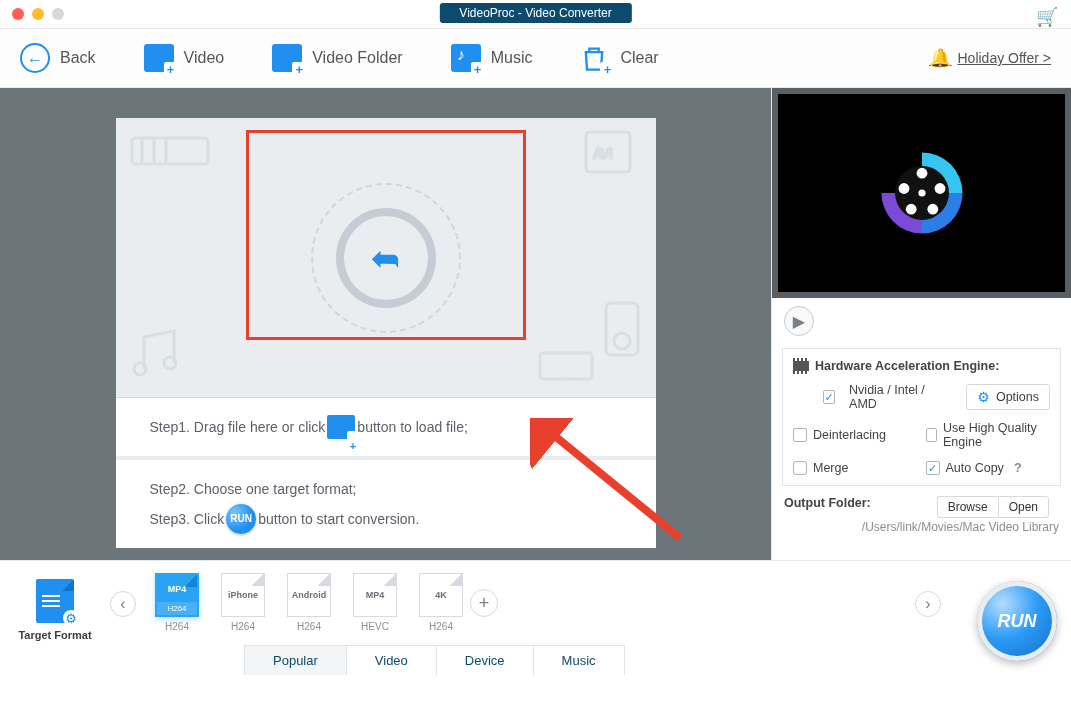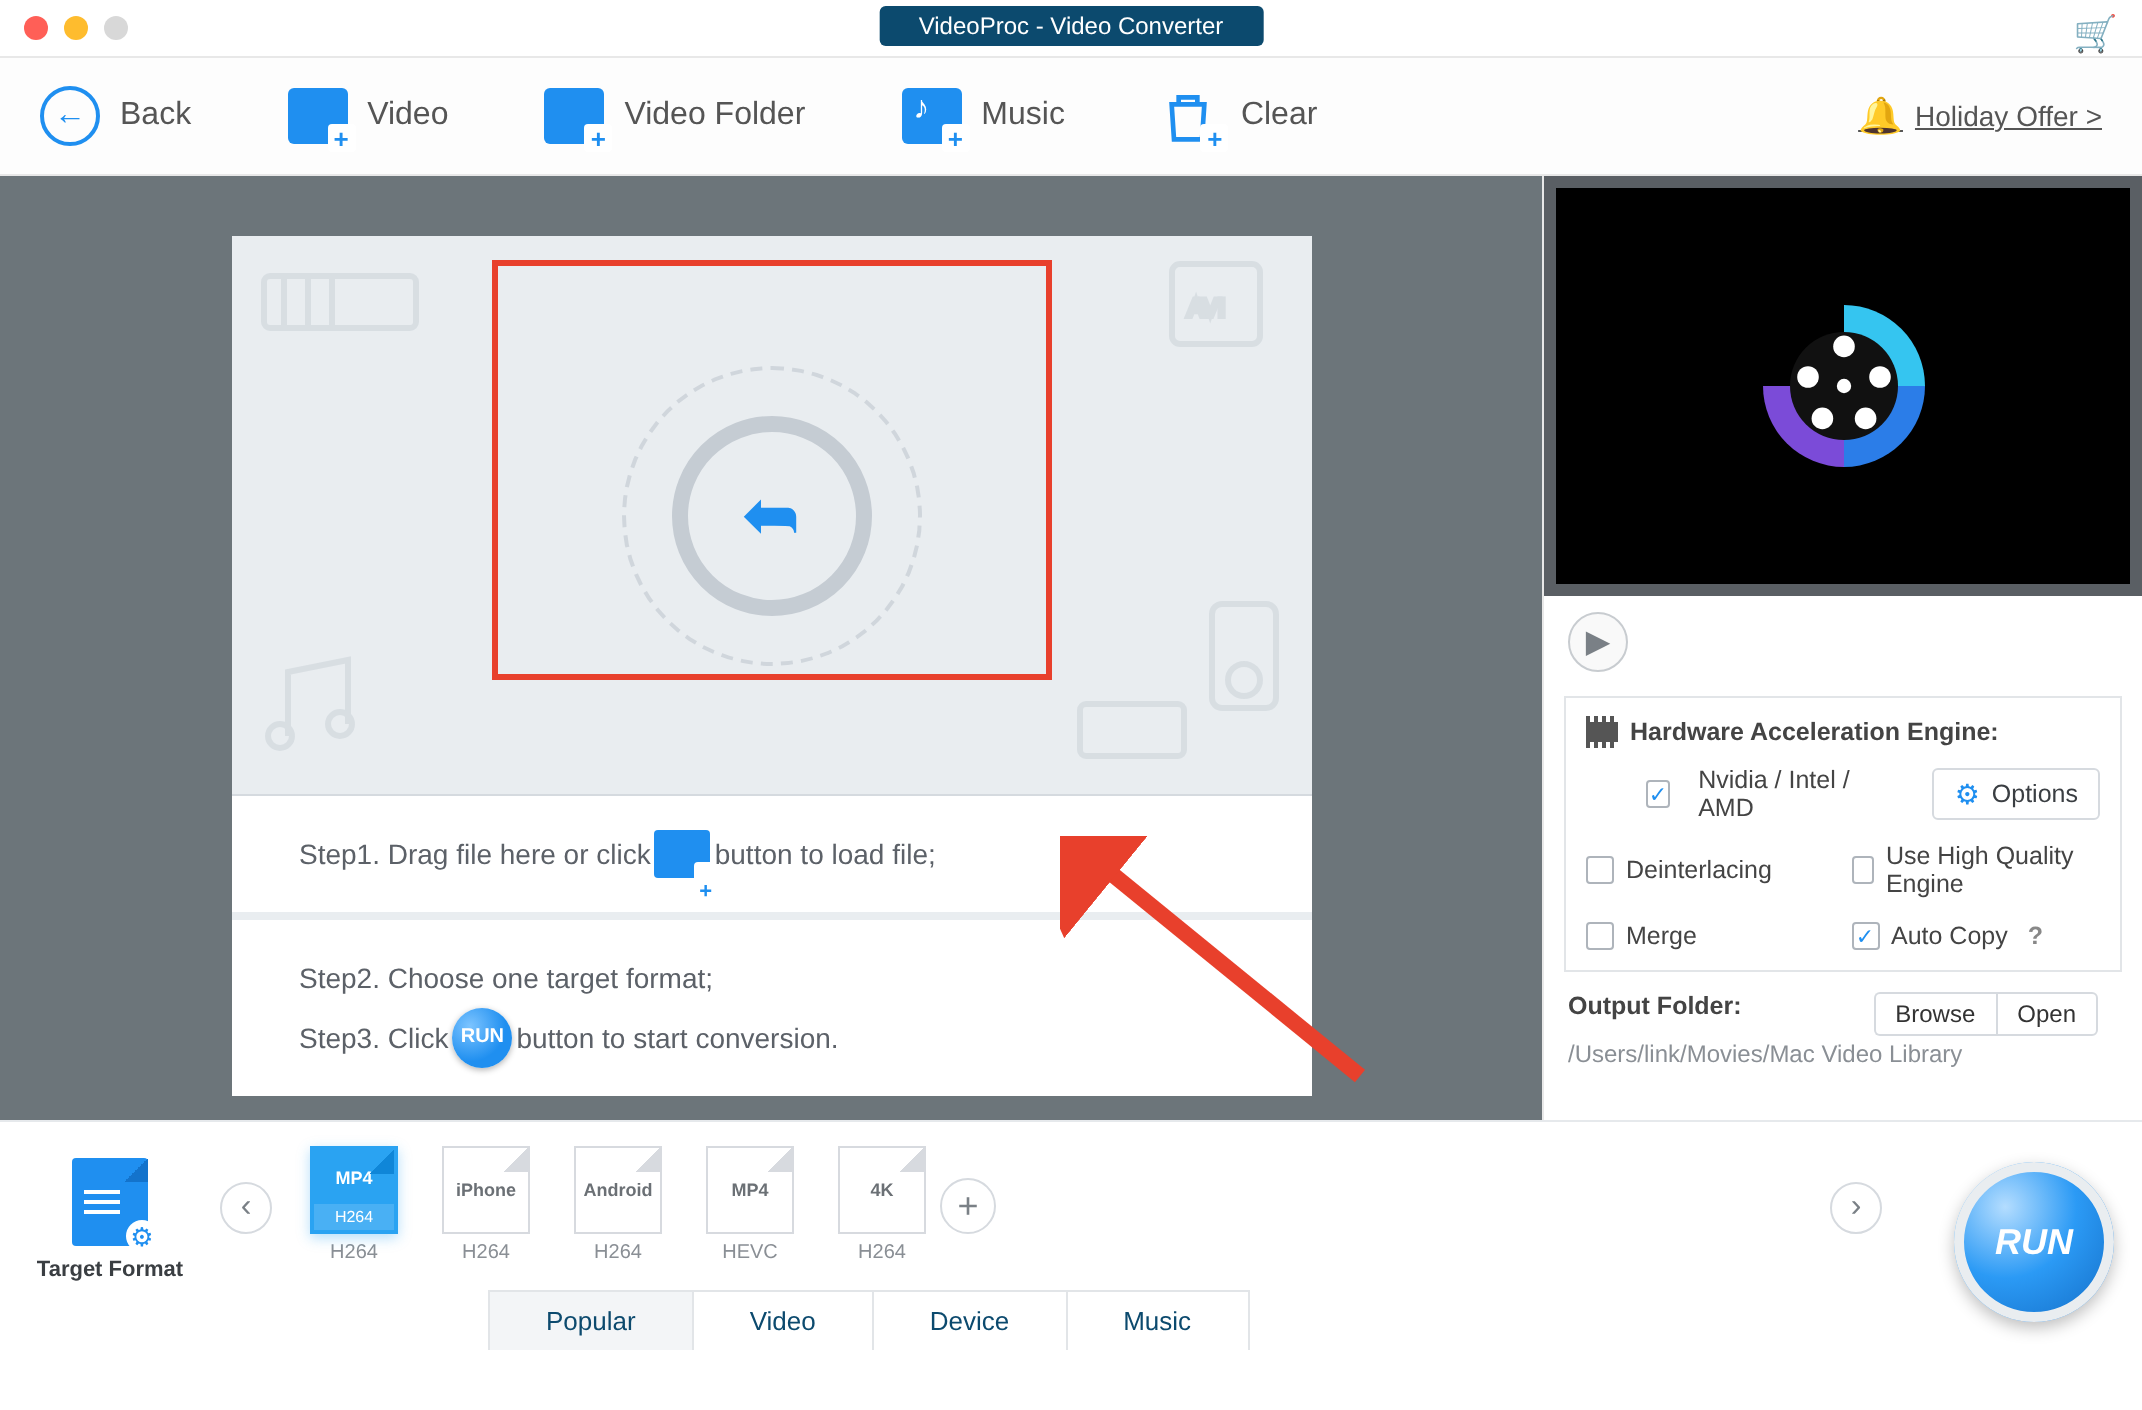--- a/index.html
+++ b/index.html
@@ -65,21 +65,21 @@
 .opt-btn { border: 1px solid #d6dadf; padding: 4px 10px; border-radius: 3px; display: flex; align-items: center; gap: 6px; cursor: pointer; background: #fff; color: #3a3e42; }
 .gear { color: #1f8ff0; font-size: 14px; }
 .hw-grid { display: grid; grid-template-columns: 1fr 1fr; row-gap: 12px; column-gap: 8px; }
 .hw-cell { display: flex; align-items: center; gap: 6px; }
 .q-mark { margin-left: 4px; color: #888; font-weight: bold; cursor: pointer; }
 .out-row { display: flex; justify-content: space-between; padding: 10px 22px 2px 12px; font-size: 12.5px; color: #444; }
 .out-btns { display: flex; }
 .out-btns button { border: 1px solid #d6dadf; background: #fff; padding: 3px 10px; font-size: 12px; cursor: pointer; color: #333; }
 .out-btns button:first-child { border-top-left-radius: 3px; border-bottom-left-radius: 3px; border-right: none; }
 .out-btns button:last-child { border-top-right-radius: 3px; border-bottom-right-radius: 3px; }
-.out-path { padding: 0 12px 10px 12px; color: #8a8f95; font-size: 12px; }
+.out-path { padding: 0 12px 10px 12px; color: #8a8f95; font-size: 12px; text-align: right; }
 
 
 .bottom { height: 115px; border-top: 1px solid #e6e9ec; display: flex; align-items: flex-start; position: relative; padding-top: 12px; background: #fff; }
 .target-col { width: 110px; text-align: center; padding-top: 6px; }
 .target-ic { width: 38px; height: 44px; background: #1f8ff0; margin: 0 auto 6px; position: relative; border-radius: 2px; }
 .target-ic::before { content: ""; position: absolute; top: 0; right: 0; width: 12px; height: 12px; background: linear-gradient(135deg, transparent 50%, #1373cc 50%); }
 .target-ic::after { content: "⚙"; position: absolute; right: -5px; bottom: -3px; color: #1f8ff0; background: #fff; width: 16px; height: 16px; border-radius: 50%; font-size: 13px; display: grid; place-items: center; }
 .target-lines { position: absolute; left: 6px; top: 16px; width: 18px; height: 2px; background: #fff; box-shadow: 0 5px 0 #fff, 0 10px 0 #fff; }
 .target-lbl { font-size: 11px; font-weight: bold; color: #3a3e42; }
 .nav-arrow { width: 26px; height: 26px; border: 1px solid #d6dadf; border-radius: 50%; display: grid; place-items: center; color: #7a8086; cursor: pointer; background: #fff; margin-top: 18px; }

